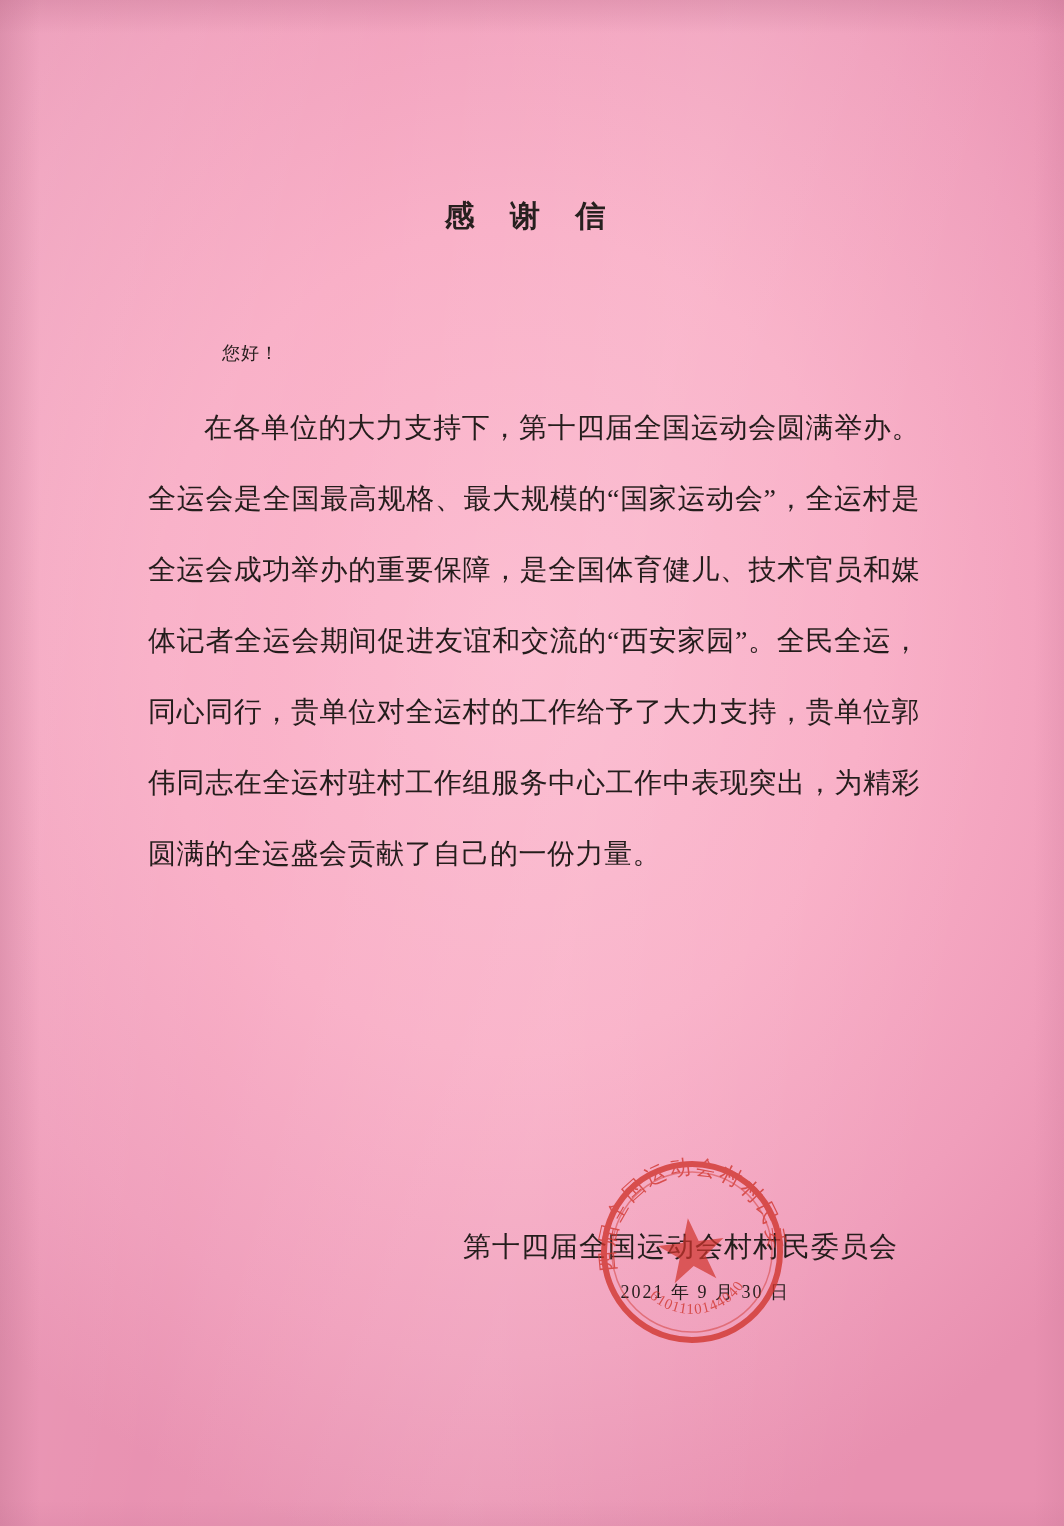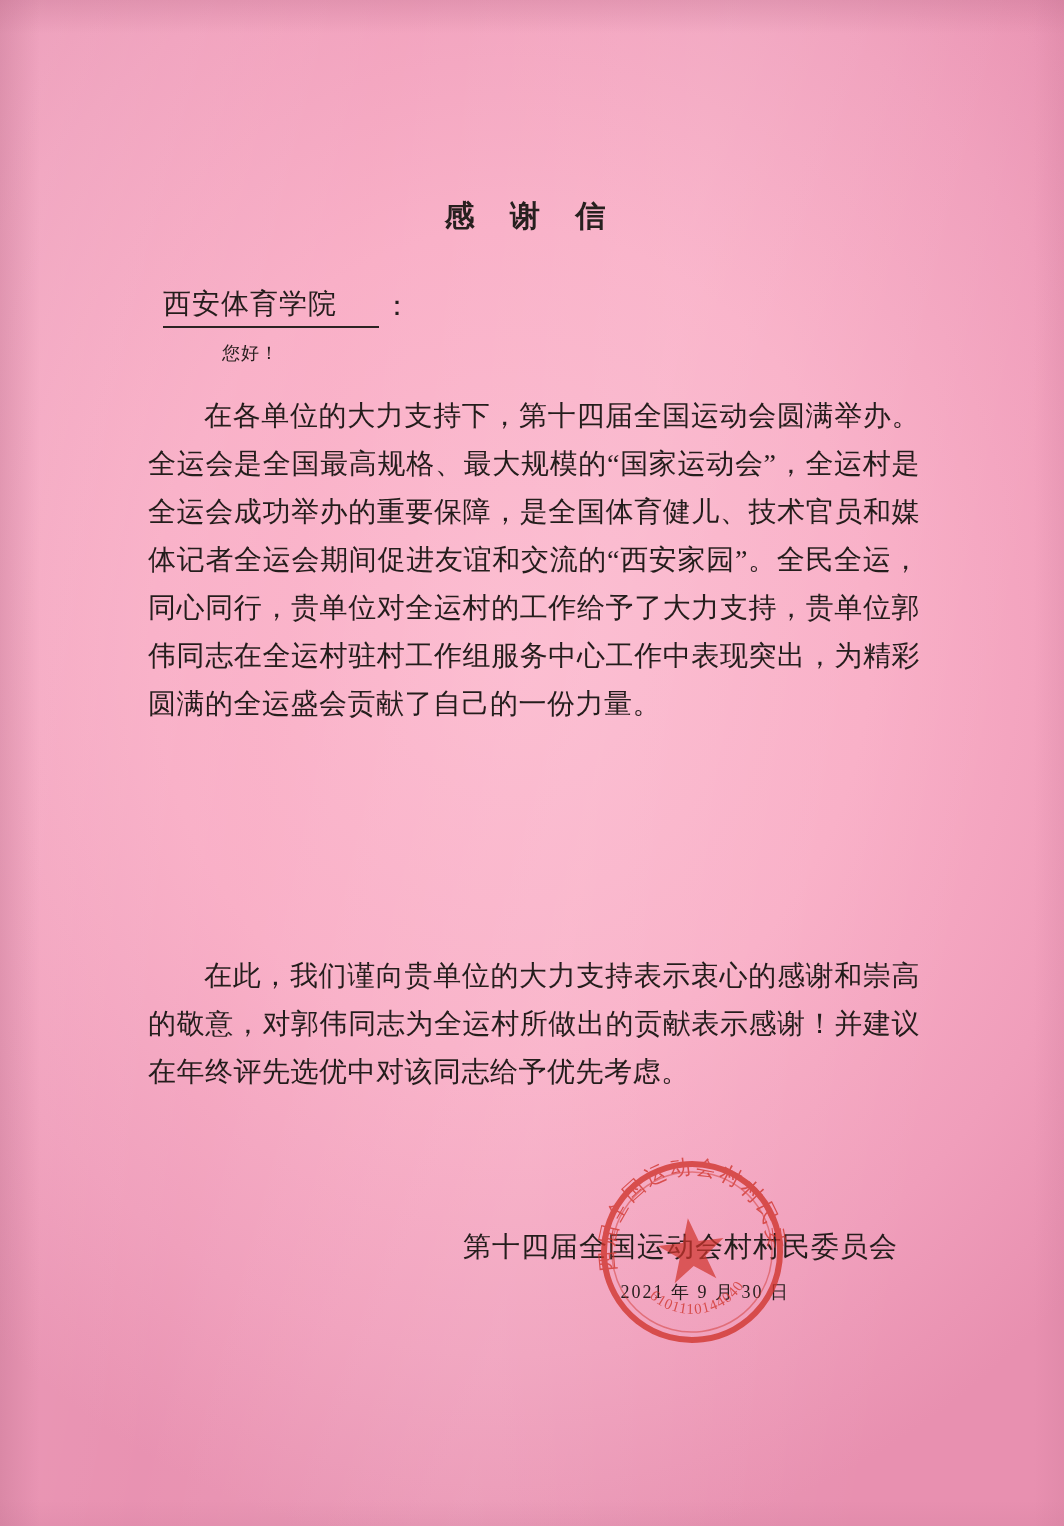--- a/index.html
+++ b/index.html
@@ -88,21 +88,21 @@
     font-size: 18px;
     color: #241d1c;
     letter-spacing: 1px;
   }
 
   .body-block {
     position: absolute;
     left: 148px;
     width: 772px;
     font-size: 28px;
-    line-height: 48px;
+    line-height: 71px;
     color: #241d1c;
     text-align: justify;
     text-justify: inter-character;
     letter-spacing: 0.5px;
   }
   .body-block p {
     margin: 0;
     text-indent: 56px;
   }
   #para-1 { top: 392px; }
@@ -155,35 +155,28 @@
   }
 </style>
 </head>
 <body>
 
 <div class="page">
   <div class="content">
 
     <div class="doc-title">感 谢 信</div>
 
-    <div class="recipient-row">
-      <span class="recipient-name">西安体育学院</span>
-      <span class="recipient-colon">：</span>
-    </div>
 
     <div class="greeting">您好！</div>
 
     <div class="body-block" id="para-1">
       <p>在各单位的大力支持下，第十四届全国运动会圆满举办。全运会是全国最高规格、最大规模的“国家运动会”，全运村是全运会成功举办的重要保障，是全国体育健儿、技术官员和媒体记者全运会期间促进友谊和交流的“西安家园”。全民全运，同心同行，贵单位对全运村的工作给予了大力支持，贵单位郭伟同志在全运村驻村工作组服务中心工作中表现突出，为精彩圆满的全运盛会贡献了自己的一份力量。</p>
     </div>
 
 
-    <div class="body-block" id="para-3">
-      <p>在此，我们谨向贵单位的大力支持表示衷心的感谢和崇高的敬意，对郭伟同志为全运村所做出的贡献表示感谢！并建议在年终评先选优中对该同志给予优先考虑。</p>
-    </div>
 
     <div class="sign-block">
       <div class="sign-org">第十四届全国运动会村村民委员会</div>
       <div class="sign-date">2021 年 9 月 30 日</div>
     </div>
 
     <div class="seal">
       <svg width="200" height="200" viewBox="0 0 200 200" xmlns="http://www.w3.org/2000/svg">
         <defs>
           <path id="sealArc" d="M 100,100 m -78,0 a 78,78 0 1,1 156,0"></path>

